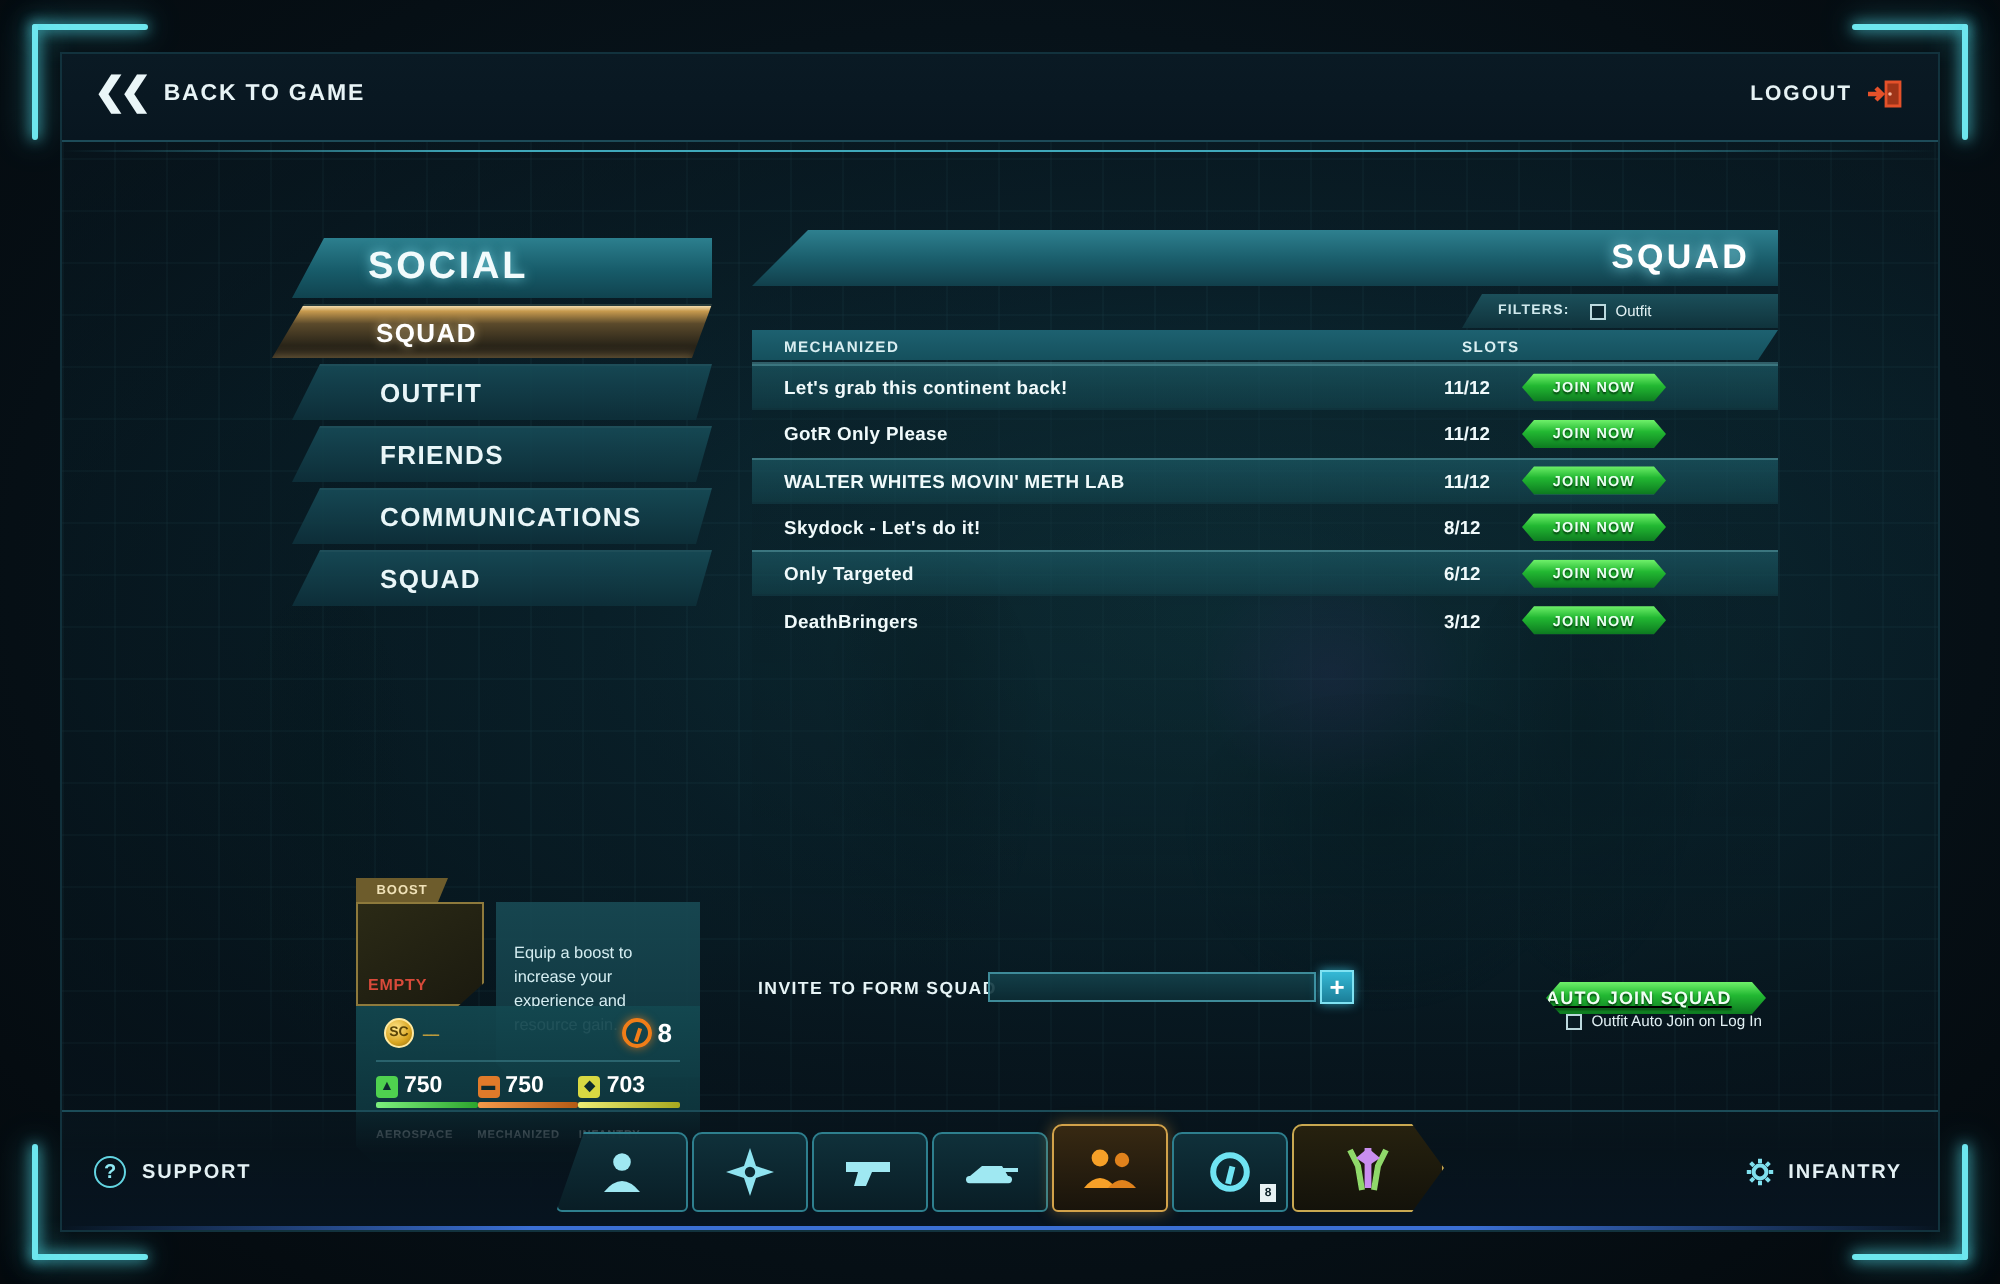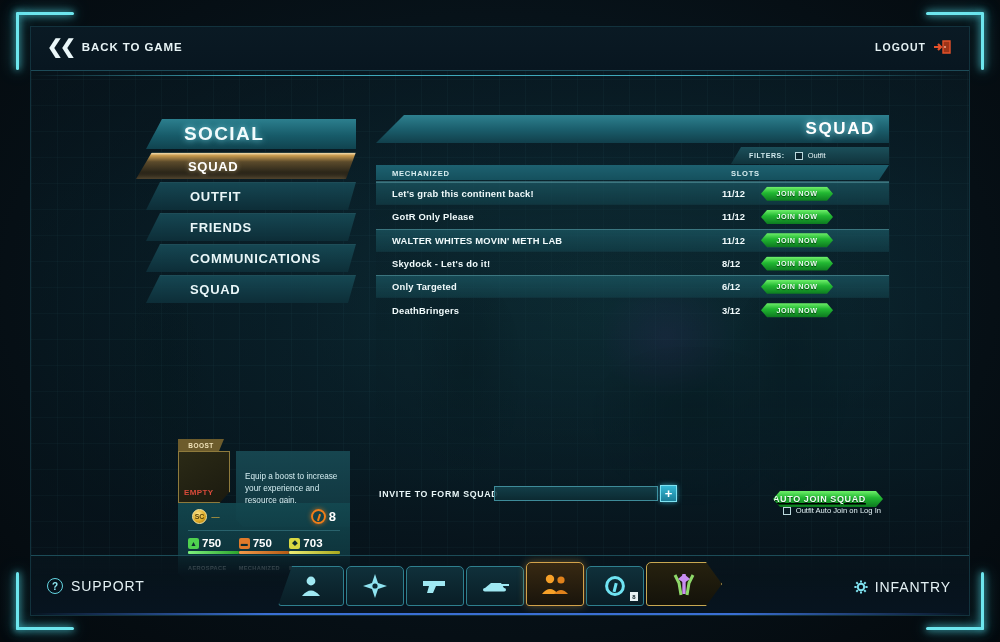--- a/index.html
+++ b/index.html
@@ -134,21 +134,21 @@
   
   #boost { position: absolute; left: 147px; top: 412px; width: 172px; }
   .boost-tab {
     width: 46px; height: 12px; background: #6d5c2c;
     clip-path: polygon(0 0, 100% 0, calc(100% - 5px) 100%, 0 100%);
     display: flex; align-items: center; justify-content: center;
   }
   .boost-tab span { color: #f0e2b8; font-size: 6.5px; font-weight: bold; letter-spacing: .5px; }
   .boost-body { display: flex; }
   .boost-slot {
-    width: 52px; height: 52px; background: linear-gradient(150deg,#2b2a16,#1b1a0f);
+    width: 64px; height: 52px; background: linear-gradient(150deg,#2b2a16,#1b1a0f);
     border: 1px solid #8e7a3c; position: relative;
     clip-path: polygon(0 0, 100% 0, 100% 78%, 80% 100%, 0 100%);
     text-decoration: underline;
   }
   .boost-slot span {
     position: absolute; left: 5px; bottom: 5px; color: #d84a3a; font-size: 8px;
     font-weight: bold; letter-spacing: .4px;
   }
   .boost-desc {
     flex: 1; margin-left: 6px; padding: 20px 9px;
@@ -304,21 +304,21 @@
     position: absolute; left: 0; right: 0; bottom: 0; height: 60px;
     background: linear-gradient(180deg, rgba(8,22,30,.55) 0%, rgba(7,19,27,.96) 34%, #071420 100%);
     border-top: 1px solid rgba(70,180,195,.35);
   }
   #bottombar::after {
     content: ""; position: absolute; left: 0; right: 0; bottom: 0; height: 2px;
     background: linear-gradient(90deg, rgba(50,110,200,0), #3b6fd4 25%, #3b6fd4 75%, rgba(50,110,200,0));
   }
   .support-btn { position: absolute; left: 16px; top: 22px; display: flex; align-items: center; gap: 8px; cursor: pointer; }
   .settings-btn { position: absolute; right: 18px; top: 23px; display: flex; align-items: center; gap: 7px; cursor: pointer; }
-  .corner-lbl { color: #e4f1f4; font-size: 14px; font-weight: normal; letter-spacing: .9px; }
+  .corner-lbl { color: #e4f1f4; font-size: 10px; font-weight: bold; letter-spacing: .9px; }
   .qmark {
     width: 16px; height: 16px; border-radius: 50%; border: 1.5px solid #63d5e2;
     display: flex; align-items: center; justify-content: center;
     color: #8fe8f2; font-size: 10px; font-weight: bold;
   }
   #navicons {
     position: absolute; left: 50%; transform: translateX(-50%); top: 6px;
     display: flex; align-items: flex-start; gap: 2px;
   }
   .nav-ico {

